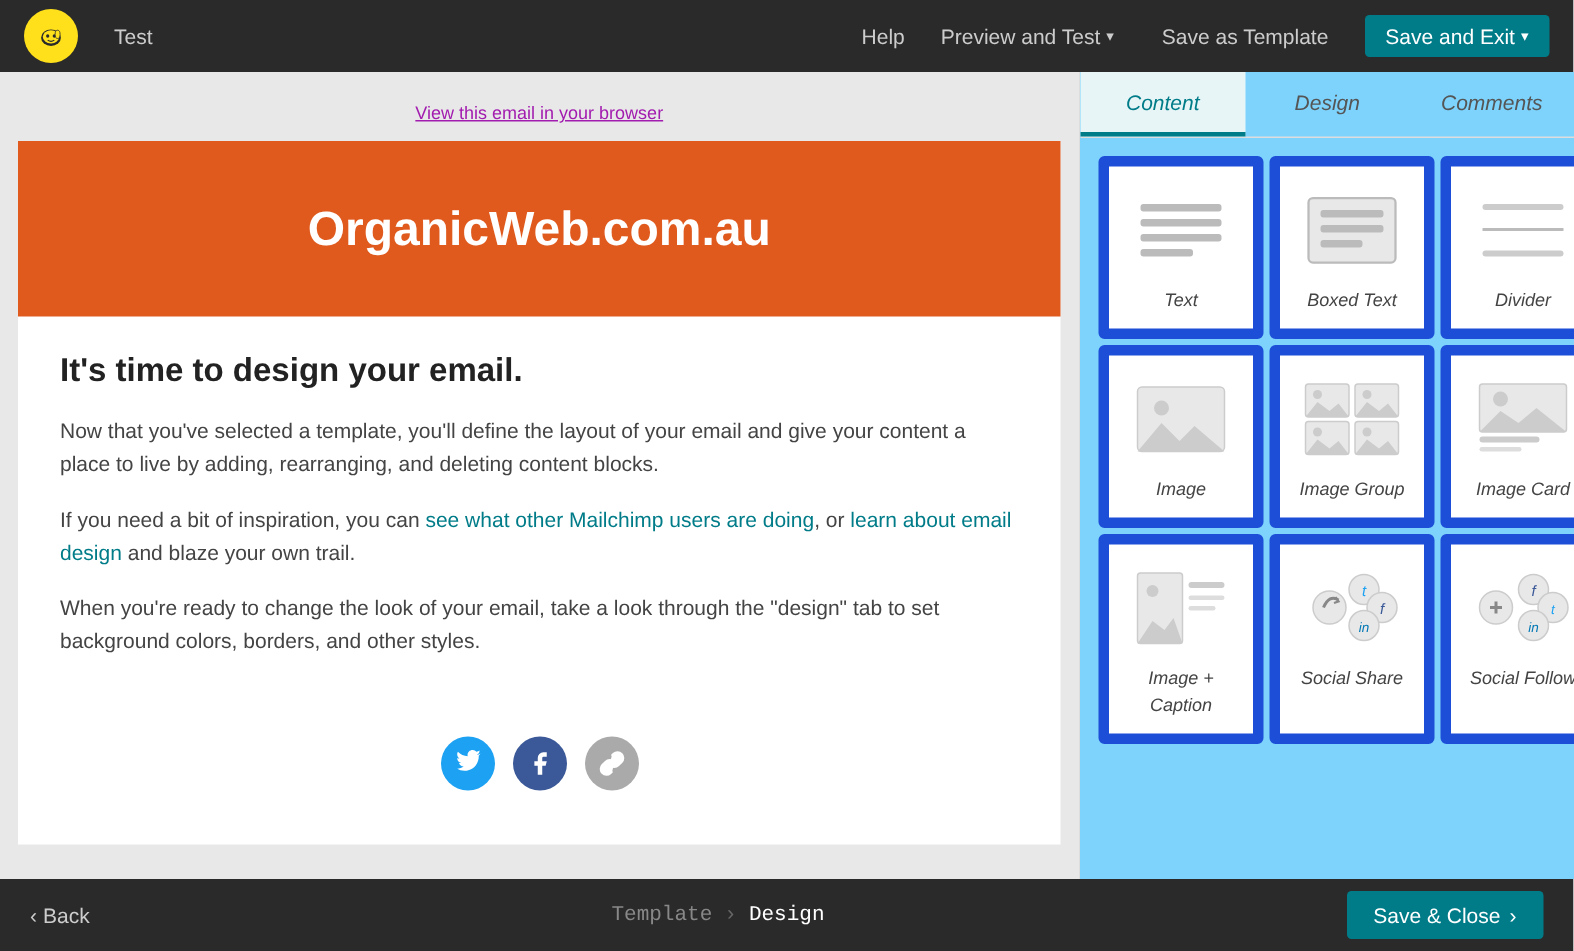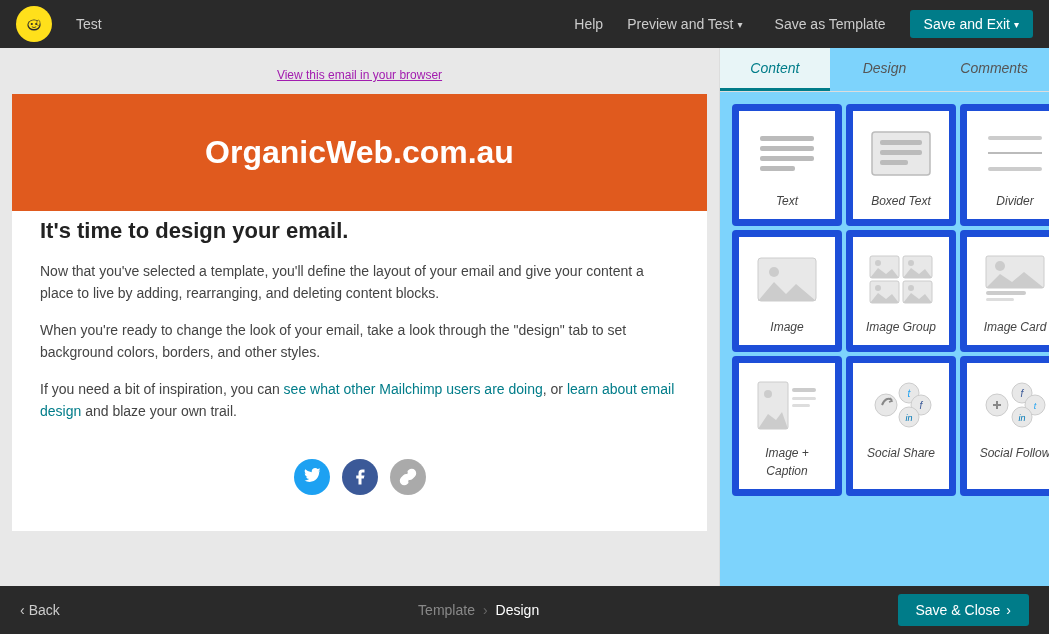--- a/index.html
+++ b/index.html
@@ -91,21 +91,21 @@
       background: #e05a1e;
       padding: 40px 20px;
       text-align: center;
     }
     .email-header h1 {
       color: #fff;
       font-size: 32px;
       font-weight: bold;
     }
     .email-body {
-      padding: 7px 28px;
+      padding: 23px 28px;
     }
     .email-body h2 {
       font-size: 22px;
       font-weight: bold;
       color: #222;
       margin-bottom: 16px;
     }
     .email-body p {
       font-size: 14px;
       color: #444;
@@ -208,20 +208,21 @@
       gap: 4px;
     }
     .breadcrumb {
       flex: 1;
       display: flex;
       align-items: flex-start;
       justify-content: center;
       gap: 8px;
       font-size: 14px;
       color: #888;
+      font-family: Liberation Mono, monospace;
     }
     .breadcrumb .active { color: #fff; }
     .breadcrumb .sep { color: #666; }
     .save-close-btn {
       background: #007c89;
       color: #fff;
       padding: 8px 18px;
       border-radius: 3px;
       font-size: 14px;
       cursor: pointer;
@@ -264,24 +265,24 @@
 
   <div class="email-preview">
     <a class="view-in-browser">View this email in your browser</a>
     <div class="email-container">
       <div class="email-header">
         <h1>OrganicWeb.com.au</h1>
       </div>
       <div class="email-body">
         <h2>It's time to design your email.</h2>
         <p>Now that you've selected a template, you'll define the layout of your email and give your content a place to live by adding, rearranging, and deleting content blocks.</p>
-        <p>When you're ready to change the look of your email, take a look through the "design" tab to set background colors, borders, and other styles.</p>
         <p>
           <span>If you need a bit of inspiration, you can </span><a>see what other Mailchimp users are doing</a><span>, or </span><a>learn about email design</a><span> and blaze your own trail.</span>
         </p>
+        <p>When you're ready to change the look of your email, take a look through the "design" tab to set background colors, borders, and other styles.</p>
       </div>
       <div class="email-social">
         <div class="social-icon social-twitter">
           <svg width="18" height="18" viewBox="0 0 24 24" fill="white">
               <path d="M23 3a10.9 10.9 0 01-3.14 1.53A4.48 4.48 0 0022.4.36a9 9 0 01-2.88 1.1A4.52 4.52 0 0016.11 0c-2.5 0-4.52 2-4.52 4.5 0 .35.04.7.11 1.03A12.84 12.84 0 013 1.64a4.5 4.5 0 001.4 6A4.46 4.46 0 012.4 7v.06a4.52 4.52 0 003.63 4.43 4.55 4.55 0 01-2.04.08 4.52 4.52 0 004.22 3.13A9.06 9.06 0 012 16.54 12.8 12.8 0 008.85 18.5c8.22 0 12.71-6.81 12.71-12.72l-.01-.58A9.12 9.12 0 0023 3z"></path>
             </svg>
         </div>
         <div class="social-icon social-facebook">
           <svg width="18" height="18" viewBox="0 0 24 24" fill="white">
               <path d="M18 2h-3a5 5 0 00-5 5v3H7v4h3v8h4v-8h3l1-4h-4V7a1 1 0 011-1h3z"></path>

